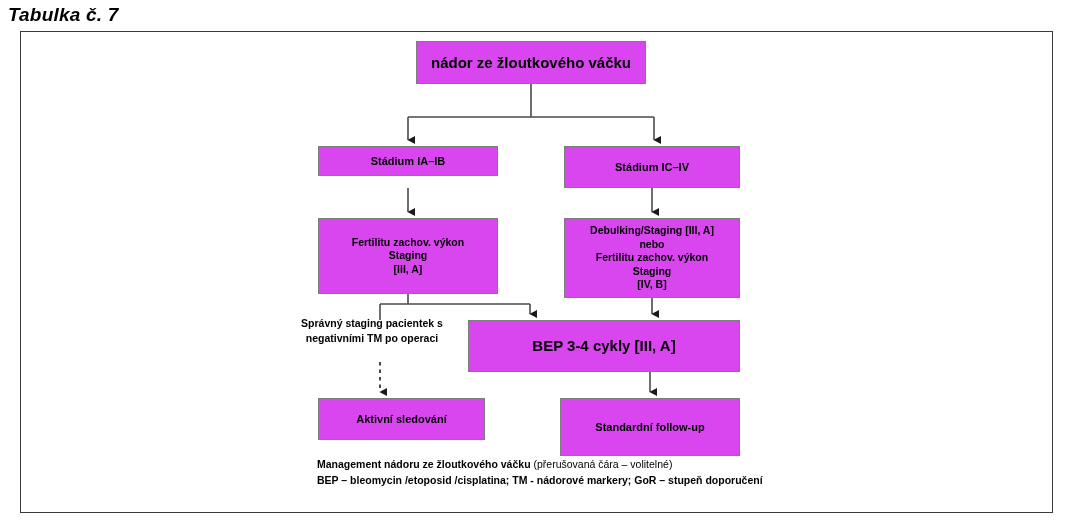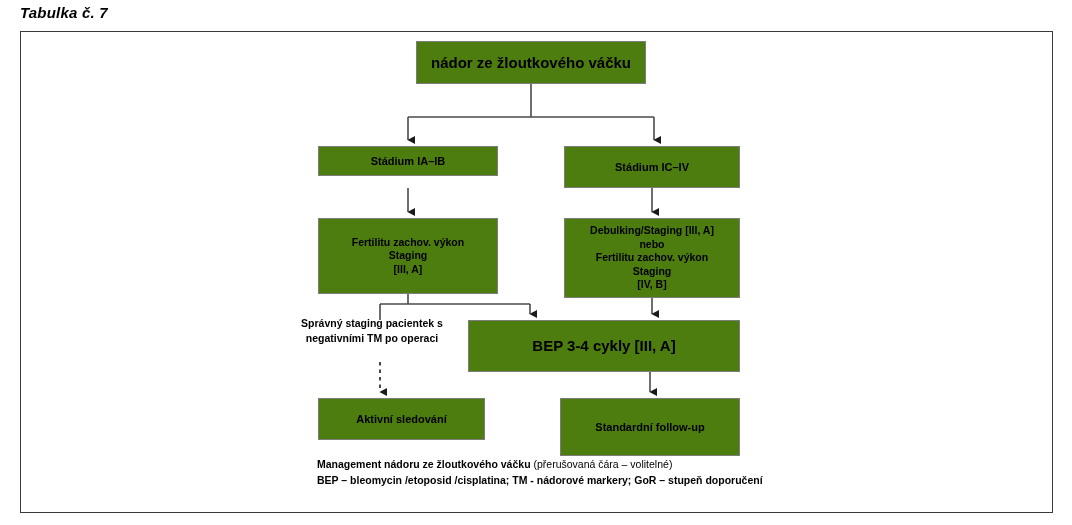--- a/index.html
+++ b/index.html
@@ -2,32 +2,32 @@
 <html><head>
 <meta charset="utf-8">
 <style>
   html,body{margin:0;padding:0;background:#ffffff;}
   body{
     width:1072px;height:525px;position:relative;overflow:hidden;
     font-family:"Liberation Sans","DejaVu Sans",sans-serif;
     color:#000000;
   }
   #caption{
-    position:absolute;left:20px;top:4px;
-    font-size:15px;font-weight:bold;font-style:italic;
+    position:absolute;left:8px;top:4px;
+    font-size:19px;font-weight:bold;font-style:italic;
     letter-spacing:.2px;white-space:nowrap;
   }
   #frame{
     position:absolute;left:20px;top:31px;width:1033px;height:482px;
     border:1.5px solid #3a3a3a;background:#ffffff;box-sizing:border-box;
   }
   #canvas{position:absolute;left:0;top:0;width:1072px;height:525px;}
   .box{
     position:absolute;box-sizing:border-box;
-    background:#4d7c0f;border:1px solid #7d7d7d;
+    background:#d946ef;border:1px solid #7d7d7d;
     display:flex;align-items:center;justify-content:center;
     text-align:center;font-weight:bold;line-height:1.28;
   }
   .box .ln{display:block;}
   #box-root{left:416px;top:41px;width:230px;height:43px;font-size:15px;}
   #box-stage-low{left:318px;top:146px;width:180px;height:30px;font-size:11px;}
   #box-stage-high{left:564px;top:146px;width:176px;height:42px;font-size:11px;}
   #box-tx-low{left:318px;top:218px;width:180px;height:76px;font-size:10.5px;}
   #box-tx-high{left:564px;top:218px;width:176px;height:80px;font-size:10.5px;}
   #box-bep{left:468px;top:320px;width:272px;height:52px;font-size:15px;}

